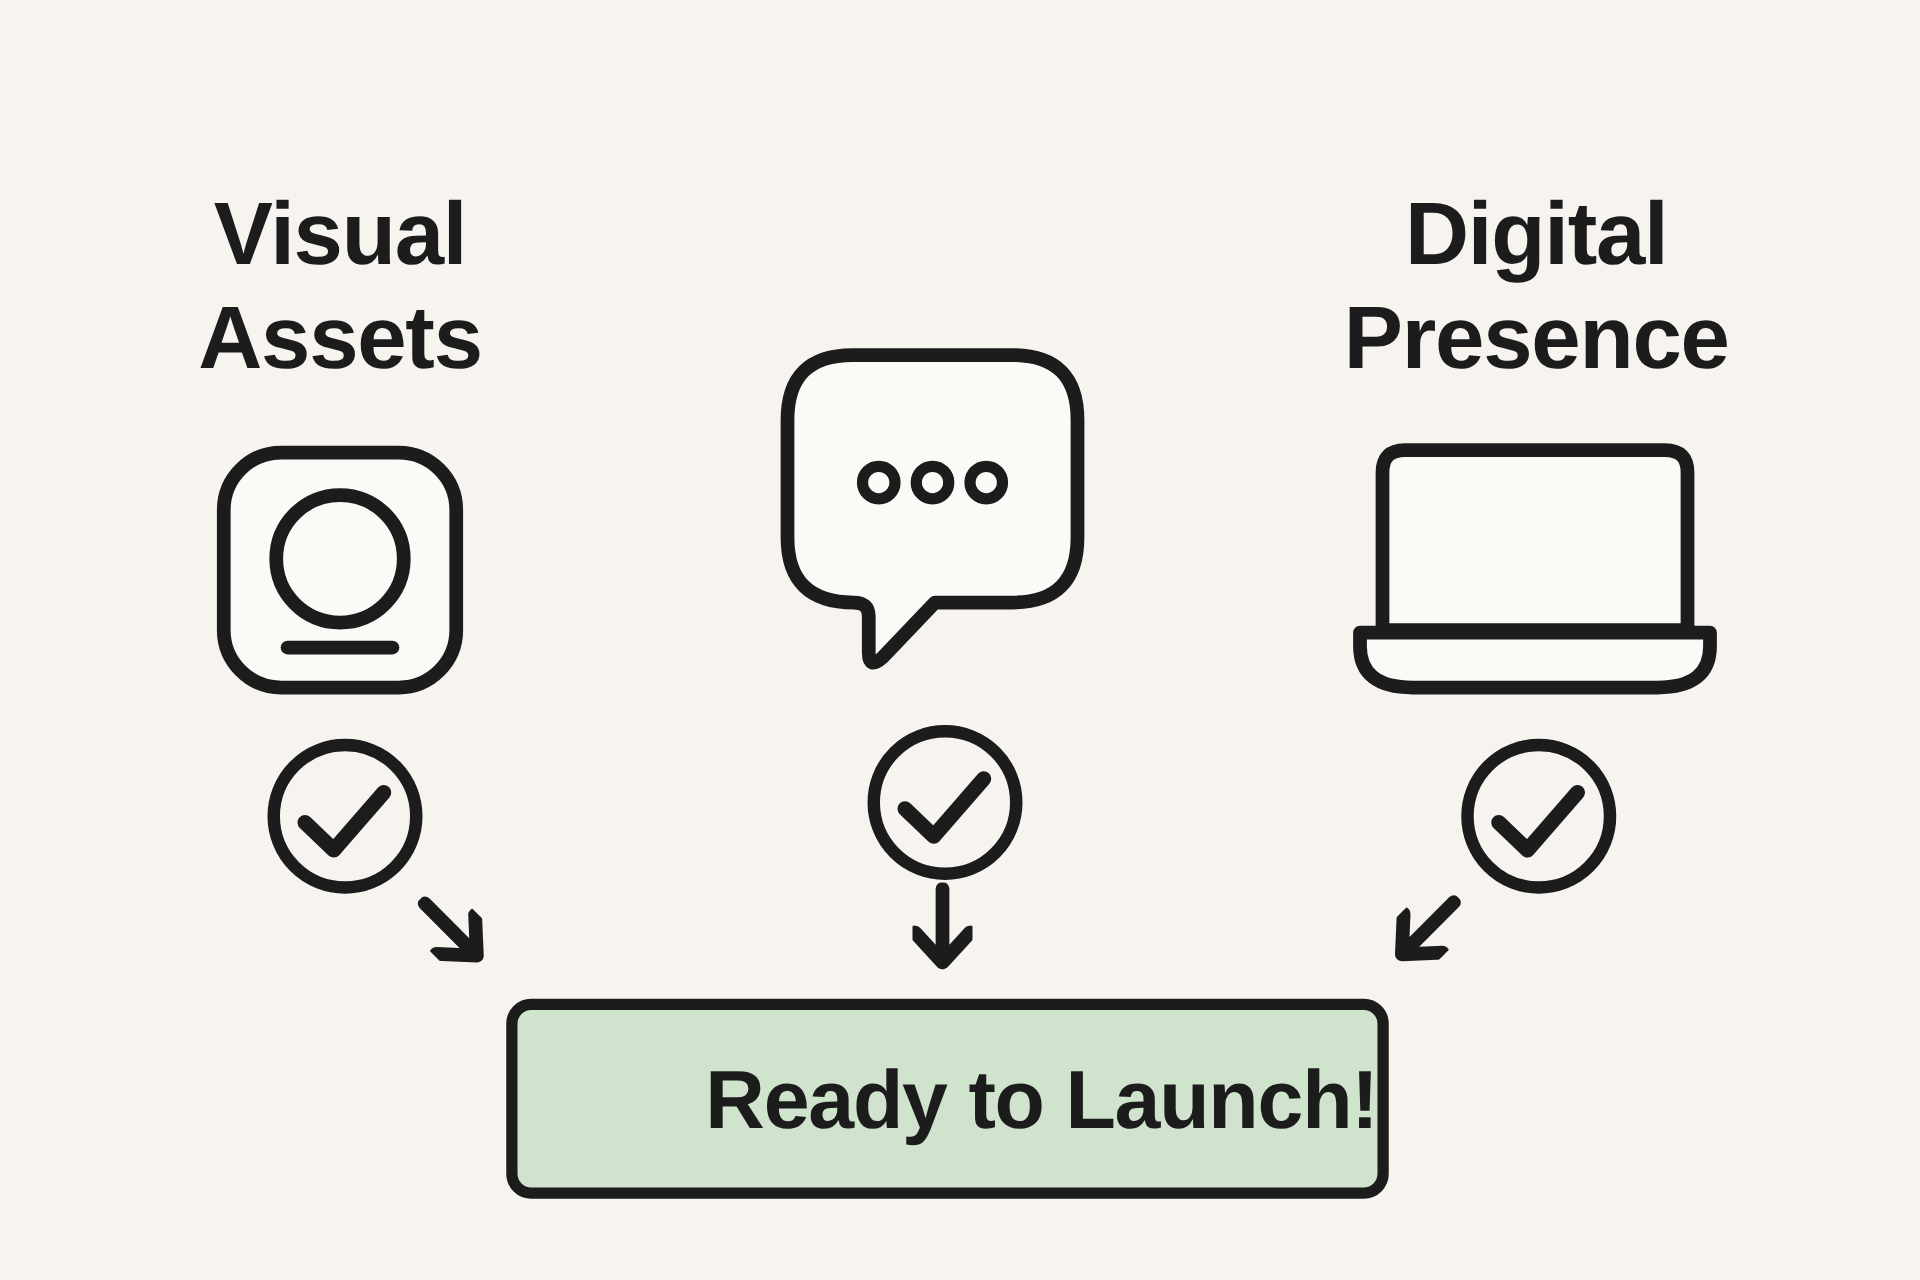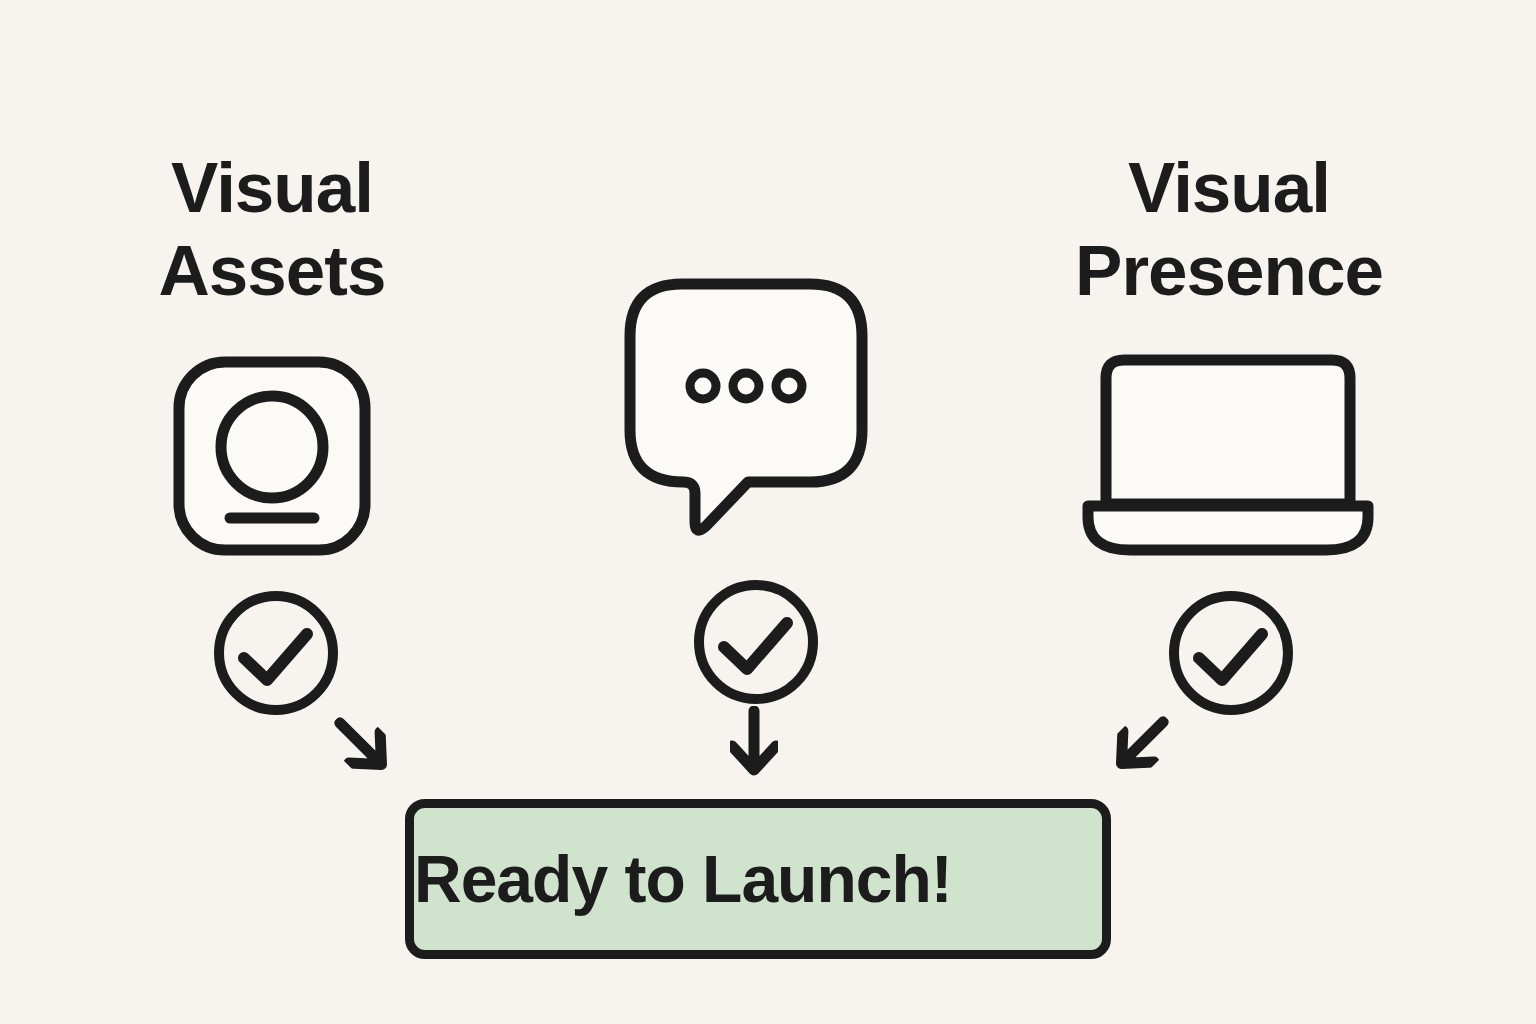--- a/index.html
+++ b/index.html
@@ -52,36 +52,36 @@
     left: 405px;
     top: 753px;
     width: 706px;
     height: 160px;
     box-sizing: border-box;
     background: var(--result-fill, #cfe3cd);
     border: 9px solid var(--ink, #1c1c1c);
     border-radius: 20px;
     display: flex;
     align-items: center;
-    justify-content: flex-start;
+    justify-content: flex-end;
   }
   .result-box span {
     font-weight: 700;
     font-size: 66px;
     letter-spacing: -1px;
     color: var(--ink, #1c1c1c);
   }
 </style>
 </head>
 <body>
 
 <div class="stage">
 
   <div class="col-heading h-left">Visual Assets</div>
-  <div class="col-heading h-right">Visual Presence</div>
+  <div class="col-heading h-right">Digital Presence</div>
 
   <svg class="icon avatar-icon" width="198" height="200" viewBox="0 0 198 200">
     <rect class="ink-stroke icon-bg" x="6" y="6" width="186" height="188" rx="46" stroke-width="11"></rect>
     <circle class="ink-stroke no-fill" cx="99" cy="91" r="51" stroke-width="11"></circle>
     <line class="ink-stroke" x1="57" y1="162" x2="141" y2="162" stroke-width="11" stroke-linecap="round"></line>
   </svg>
 
   <svg class="icon bubble-icon" width="244" height="262" viewBox="0 0 244 262">
     <path class="ink-stroke icon-bg" d="M 58 6 H 186 Q 238 6 238 58 V 152 Q 238 204 186 204 H 124 L 82 248 Q 71 258 71 244 V 215 Q 71 204 59 204 Q 6 204 6 152 V 58 Q 6 6 58 6 Z" stroke-width="11" stroke-linejoin="round"></path>
     <circle class="ink-stroke no-fill" cx="79" cy="108" r="13" stroke-width="9"></circle>

